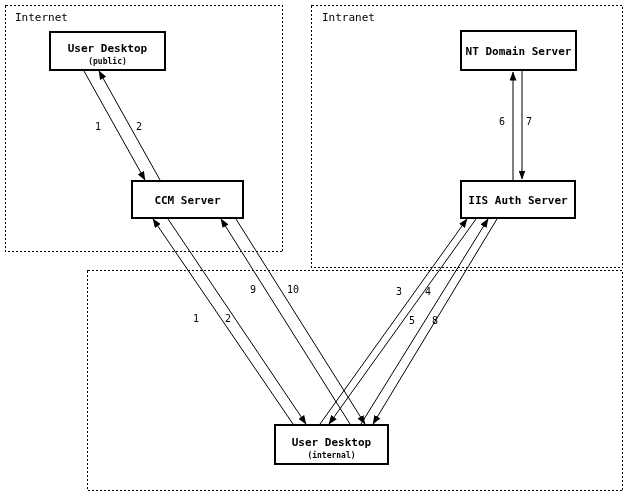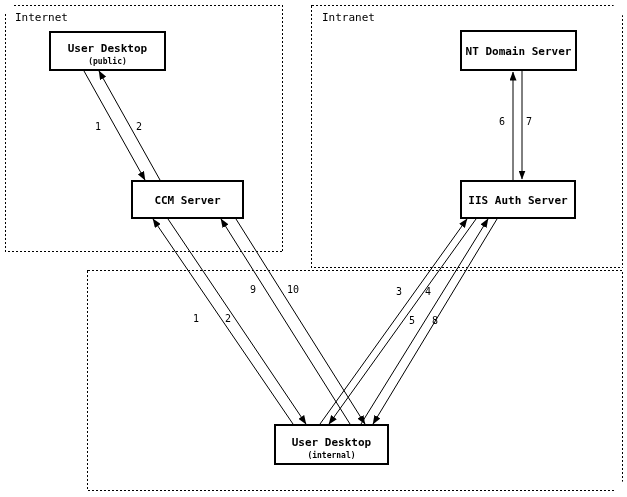--- a/index.html
+++ b/index.html
@@ -7,21 +7,20 @@
     padding: 0;
     background: #ffffff;
   }
   #canvas {
     position: relative;
     width: 627px;
     height: 497px;
     background: #ffffff;
     font-family: "DejaVu Sans Mono", "Liberation Mono", monospace;
     overflow: hidden;
-    border-radius: 31px;
   }
   svg#diagram {
     position: absolute;
     left: 0;
     top: 0;
     width: 627px;
     height: 497px;
   }
   .zone-label {
     font-family: "DejaVu Sans Mono", "Liberation Mono", monospace;

